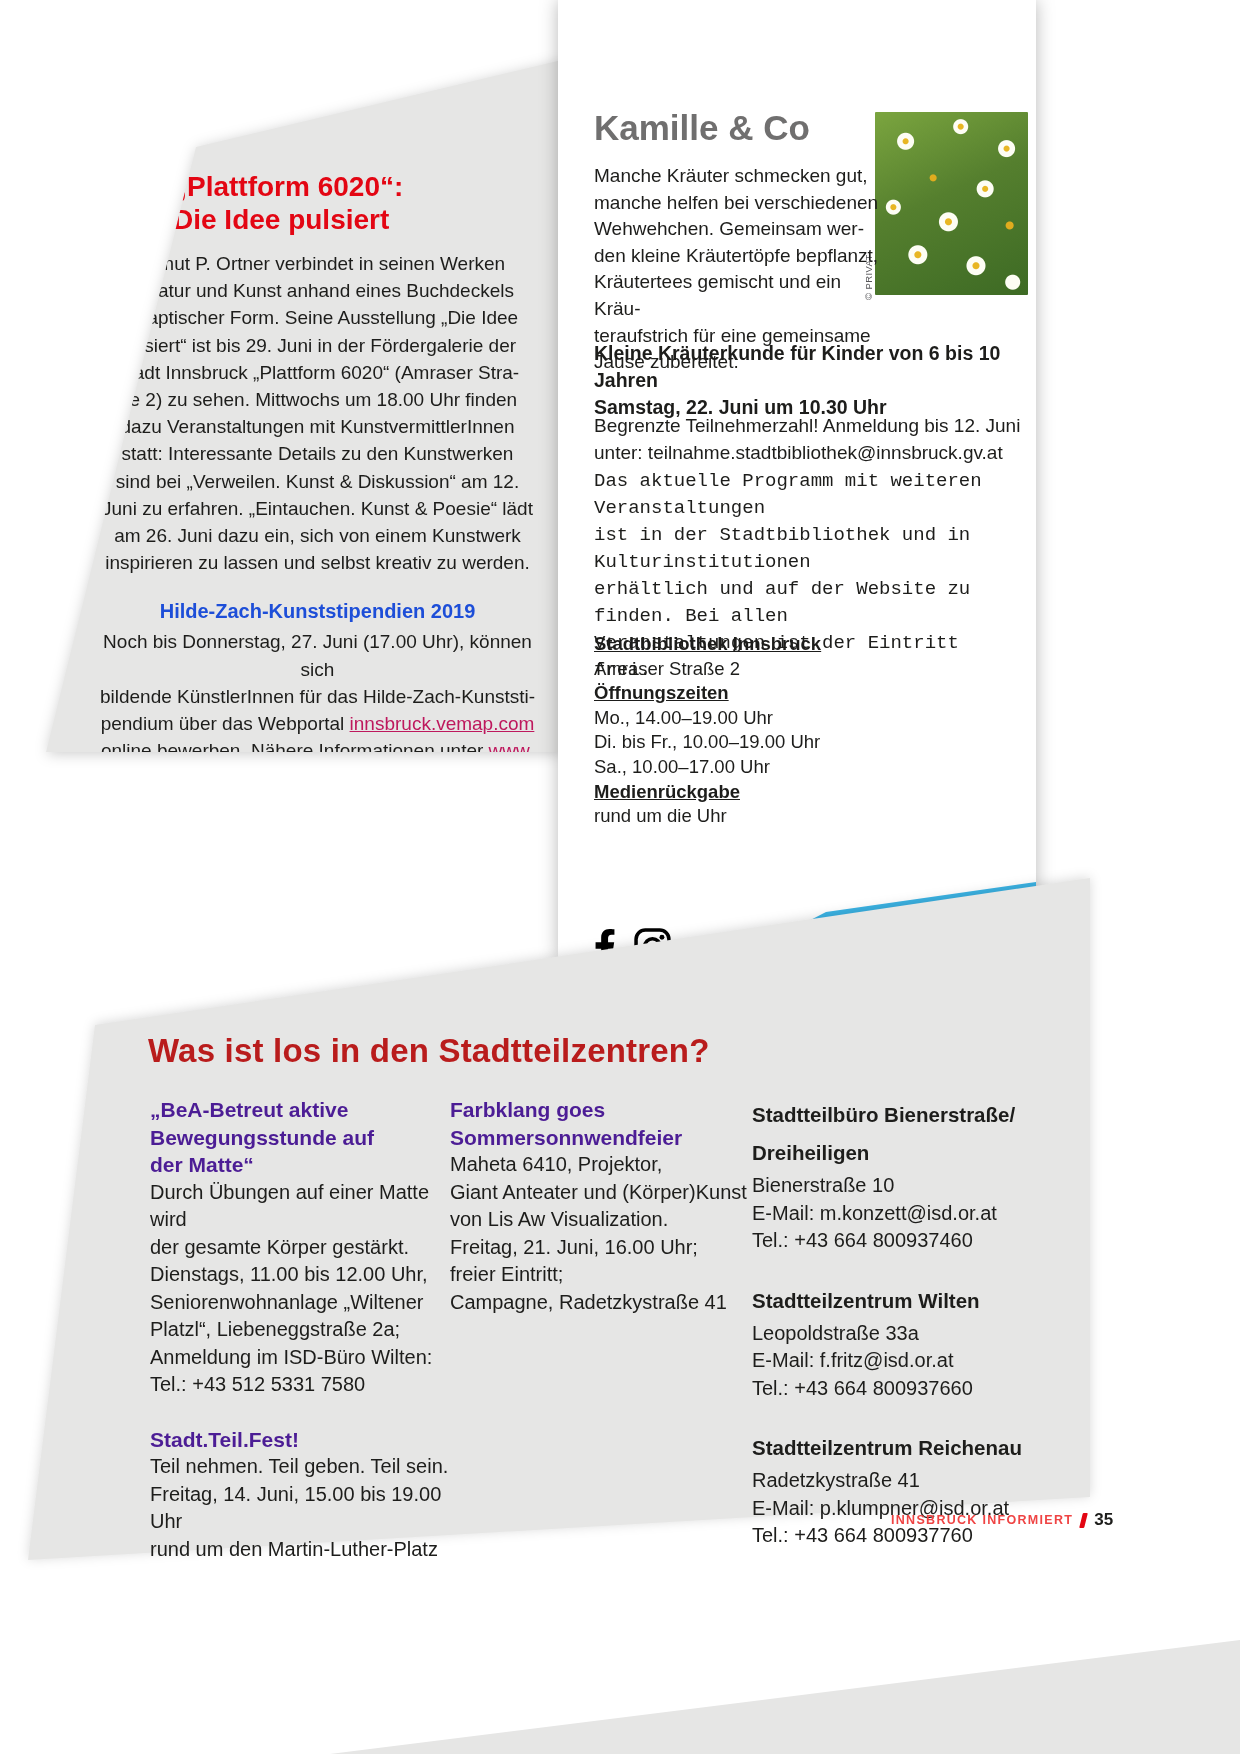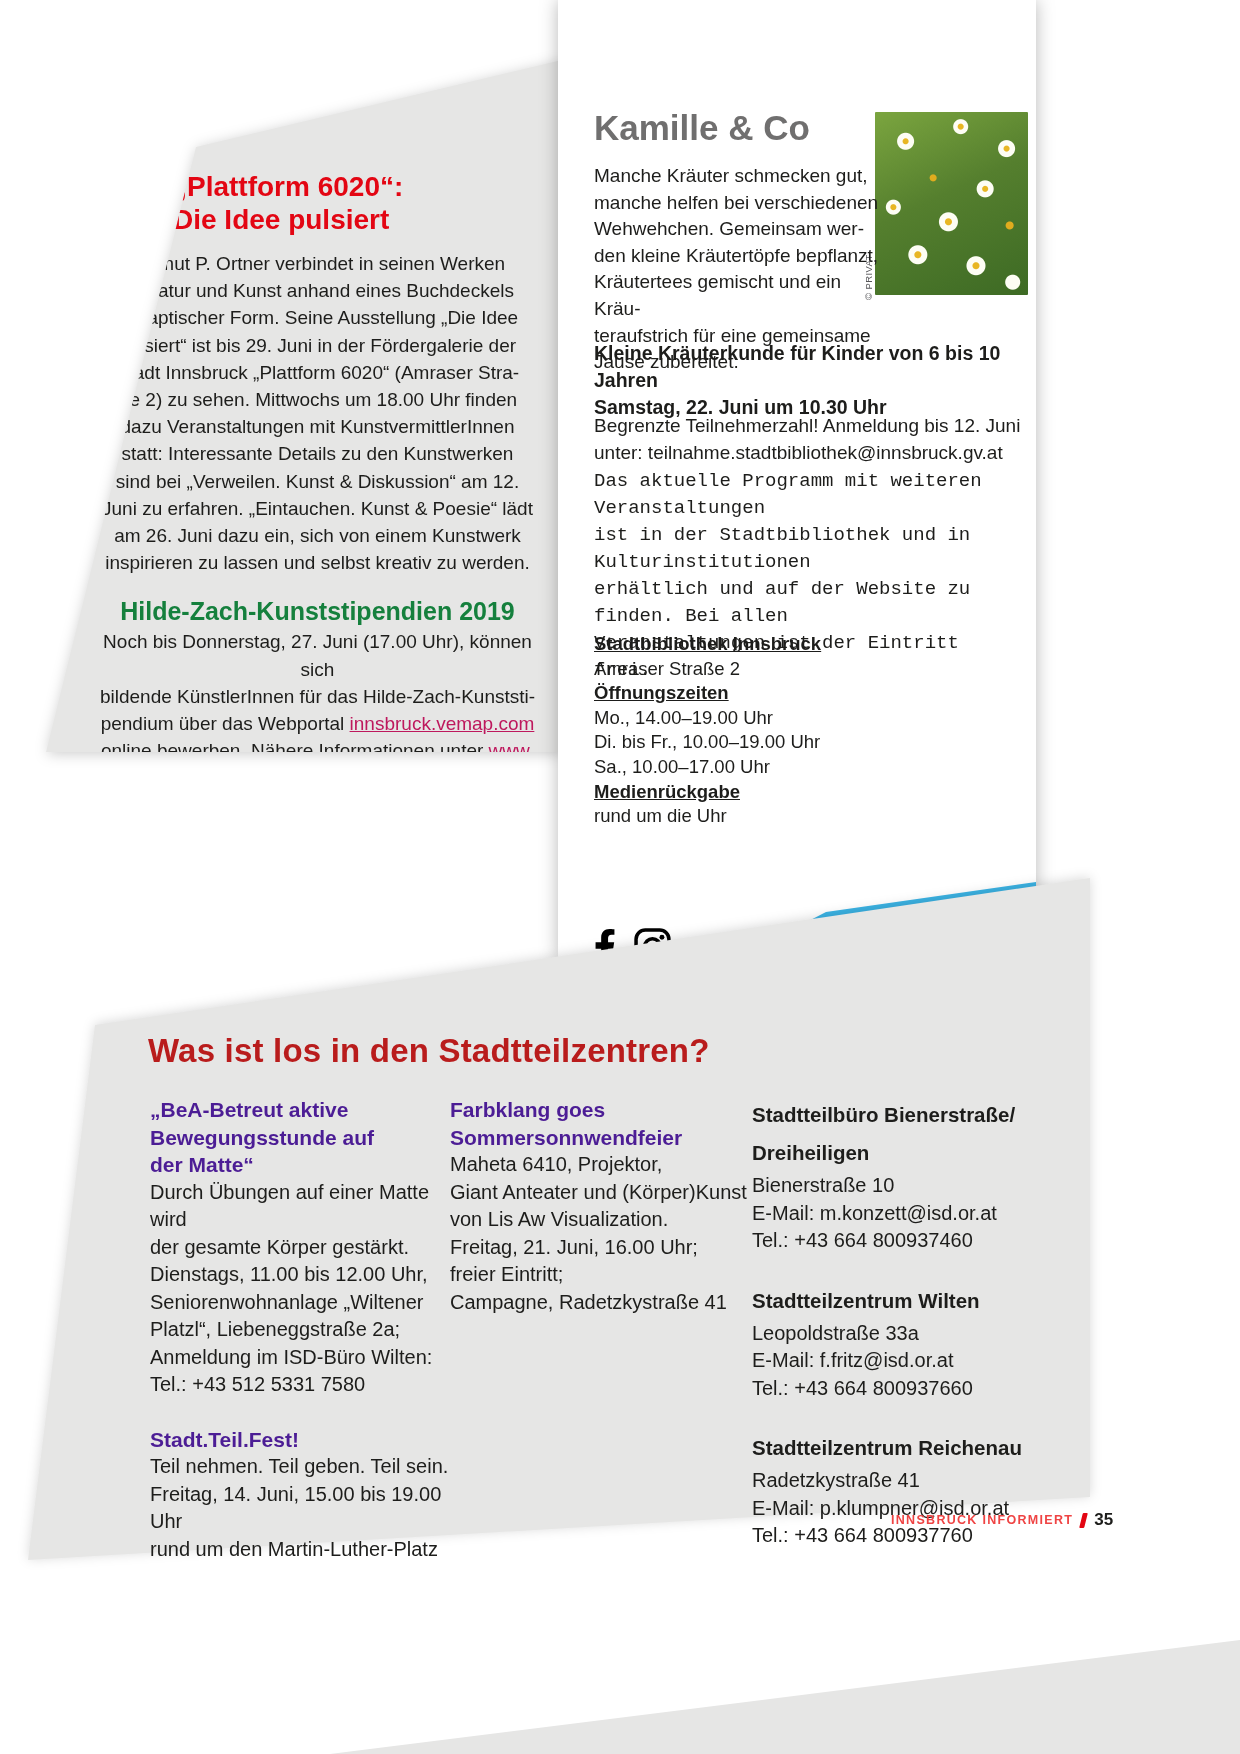--- a/index.html
+++ b/index.html
@@ -10,21 +10,21 @@
   .abs{position:absolute;}
   [data-bind-lines]{white-space:pre-line;}
 
   
   #plattform-block{left:40px;top:52px;width:522px;height:700px;filter:drop-shadow(1px 2px 7px rgba(0,0,0,.20));}
   #plattform-block .shape{width:100%;height:100%;background:#e6e6e5;
     clip-path:polygon(156px 95px,522px 8px,522px 700px,6px 700px);}
   .plattform-content{position:absolute;left:50px;top:118px;width:455px;text-align:center;}
   .art-heading{font-size:28px;line-height:33px;font-weight:bold;color:#e30613;text-align:left;margin-left:83px;}
   .art-body{margin-top:14px;font-size:19px;line-height:27.2px;color:#1d1d1b;}
-  .sub-heading{margin-top:22px;font-size:25px;line-height:26px;font-weight:bold;color:#15803d;}
+  .sub-heading{margin-top:22px;font-size:20px;line-height:26px;font-weight:bold;color:#1d4ed8;}
   .sub-body{margin-top:4px;font-size:19px;line-height:27.2px;}
   .sub-body .ln{display:block;}
   .link{text-decoration:underline;color:#be185d;}
   .redbar{display:inline-block;width:5px;height:16px;background:#e30613;transform:skewX(-14deg);border-radius:1px;vertical-align:-2px;margin:0 3px 0 6px;}
   .initials{font-size:10.5px;font-weight:bold;color:#3c3c3b;vertical-align:7px;letter-spacing:.5px;}
 
   
   #kamille-card{left:558px;top:0;width:478px;height:958px;filter:drop-shadow(0 0 9px rgba(0,0,0,.28));}
   #kamille-card .shape{width:100%;height:100%;background:#ffffff;position:relative;overflow:hidden;}
   .card-title{position:absolute;left:36px;top:108px;font-size:35px;font-weight:bold;color:#706f6f;}

